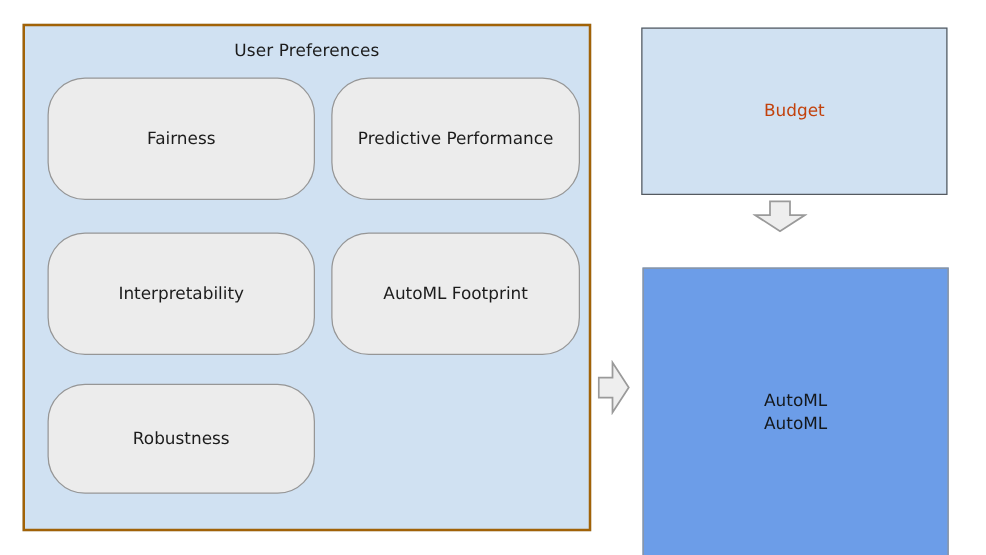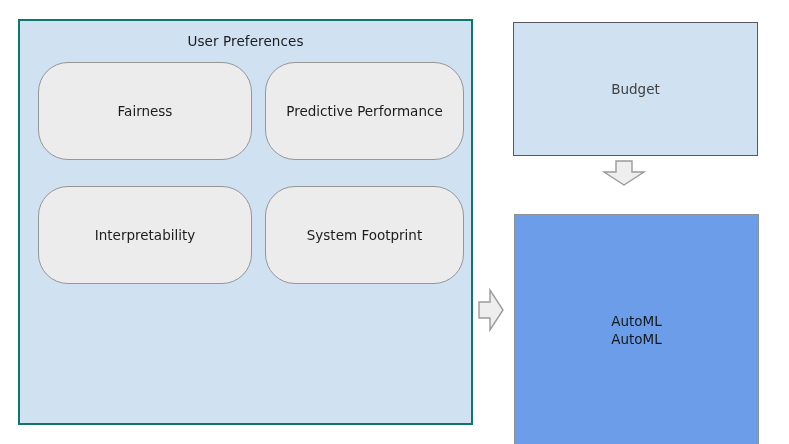--- a/index.html
+++ b/index.html
@@ -22,21 +22,21 @@
   }
 
   
   .prefs-group {
     position: absolute;
     left: 18px;
     top: 19px;
     width: 455px;
     height: 406px;
     background: #d0e1f2;
-    border: 2px solid #0f766e;
+    border: 2px solid #a16207;
     box-sizing: border-box;
   }
   .prefs-title {
     position: absolute;
     left: 0;
     top: 12px;
     width: 100%;
     text-align: center;
     font-size: 13.5px;
     color: #1c1c1c;
@@ -73,21 +73,21 @@
     top: 22px;
     width: 245px;
     height: 134px;
     background: #d0e1f2;
     border: 1.6px solid #555a60;
     box-sizing: border-box;
     display: flex;
     align-items: center;
     justify-content: center;
     font-size: 13.5px;
-    color: #404040;
+    color: #c2410c;
   }
 
   
   .automl-box {
     position: absolute;
     left: 514px;
     top: 194px;
     width: 245px;
     height: 234px;
     background: #6c9de8;
@@ -140,23 +140,26 @@
 
     <div class="pref-card c2">
       <span>Interpretability</span>
     </div>
 
     <div class="pref-card c1">
       <span>Predictive Performance</span>
     </div>
 
     <div class="pref-card c3">
-      <span>System Footprint</span>
+      <span>AutoML Footprint</span>
     </div>
 
+    <div class="pref-card c4">
+      <span>Robustness</span>
+    </div>
 
   </div>
 
   <div class="budget-box">
     <span>Budget</span>
   </div>
 
   <div class="arrow-down">
     <svg viewBox="0 0 44 26" preserveAspectRatio="none" aria-hidden="true">
       <polygon class="arrow-shape" points="14,1 30,1 30,12 42,12 22,25 2,12 14,12"></polygon>

